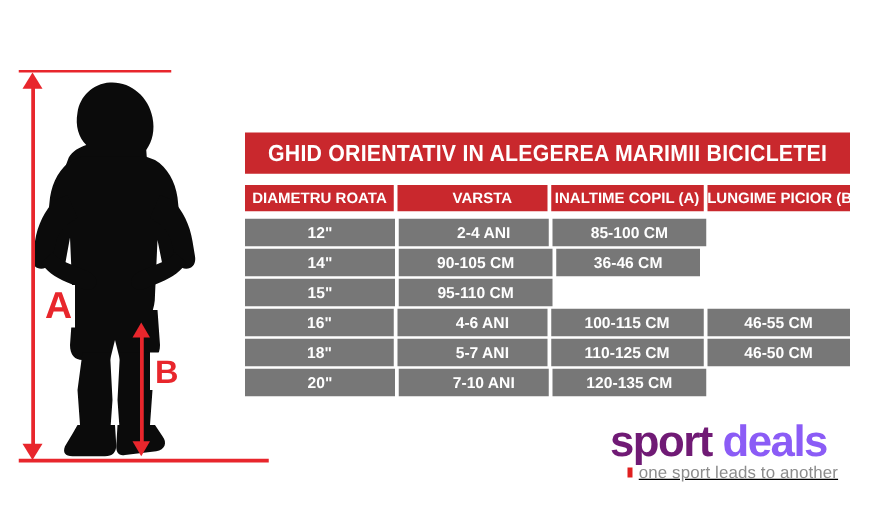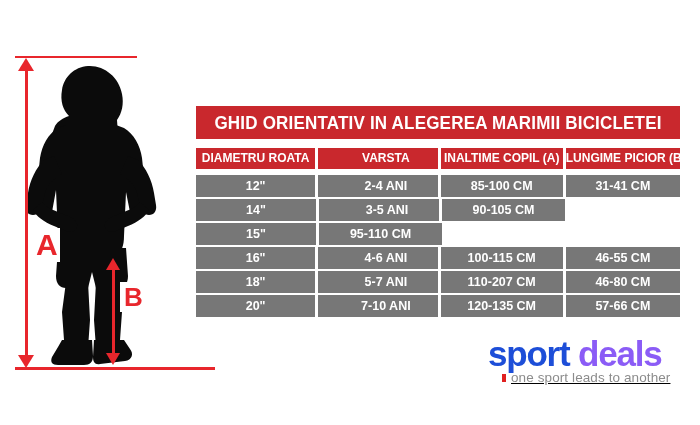--- a/index.html
+++ b/index.html
@@ -200,21 +200,21 @@
     width: 192px;
     height: 52px;
   }
   .logo-word {
     font-size: 35px;
     font-weight: bold;
     line-height: 36px;
     letter-spacing: -1.2px;
     white-space: nowrap;
   }
-  .logo-sport { color: #1d4ed8; }
+  .logo-sport { color: #701a75; }
   .logo-deals { color: #8b5cf6; }
   .logo-tagline-row {
     display: flex;
     align-items: center;
     margin-top: -2px;
     padding-left: 14px;
     text-decoration: underline;
   }
   .logo-bullet {
     width: 4px;
@@ -305,53 +305,51 @@
       <div class="tcell col-0">DIAMETRU ROATA</div>
       <div class="tcell col-1">VARSTA</div>
       <div class="tcell col-2">INALTIME COPIL (A)</div>
       <div class="tcell col-3">LUNGIME PICIOR (B)</div>
     </div>
 
     <div class="trow body-row">
       <div class="tcell col-0">12"</div>
       <div class="tcell col-1">2-4 ANI</div>
       <div class="tcell col-2">85-100 CM</div>
-      <div class="tcell col-3">31-41 CM</div>
     </div>
 
     <div class="trow body-row">
       <div class="tcell col-0">14"</div>
-      <div class="tcell col-1">3-5 ANI</div>
       <div class="tcell col-2">90-105 CM</div>
+      <div class="tcell col-3">36-46 CM</div>
     </div>
 
     <div class="trow body-row">
       <div class="tcell col-0">15"</div>
       <div class="tcell col-2">95-110 CM</div>
     </div>
 
     <div class="trow body-row">
       <div class="tcell col-0">16"</div>
       <div class="tcell col-1">4-6 ANI</div>
       <div class="tcell col-2">100-115 CM</div>
       <div class="tcell col-3">46-55 CM</div>
     </div>
 
     <div class="trow body-row">
       <div class="tcell col-0">18"</div>
       <div class="tcell col-1">5-7 ANI</div>
-      <div class="tcell col-2">110-207 CM</div>
-      <div class="tcell col-3">46-80 CM</div>
+      <div class="tcell col-2">110-125 CM</div>
+      <div class="tcell col-3">46-50 CM</div>
     </div>
 
     <div class="trow body-row">
       <div class="tcell col-0">20"</div>
       <div class="tcell col-1">7-10 ANI</div>
       <div class="tcell col-2">120-135 CM</div>
-      <div class="tcell col-3">57-66 CM</div>
     </div>
 
   </div>
 
   <div class="logo">
     <div class="logo-word">
       <span class="logo-sport">sport</span><span>&nbsp;</span><span class="logo-deals">deals</span>
     </div>
     <div class="logo-tagline-row">
       <span class="logo-bullet"></span>

